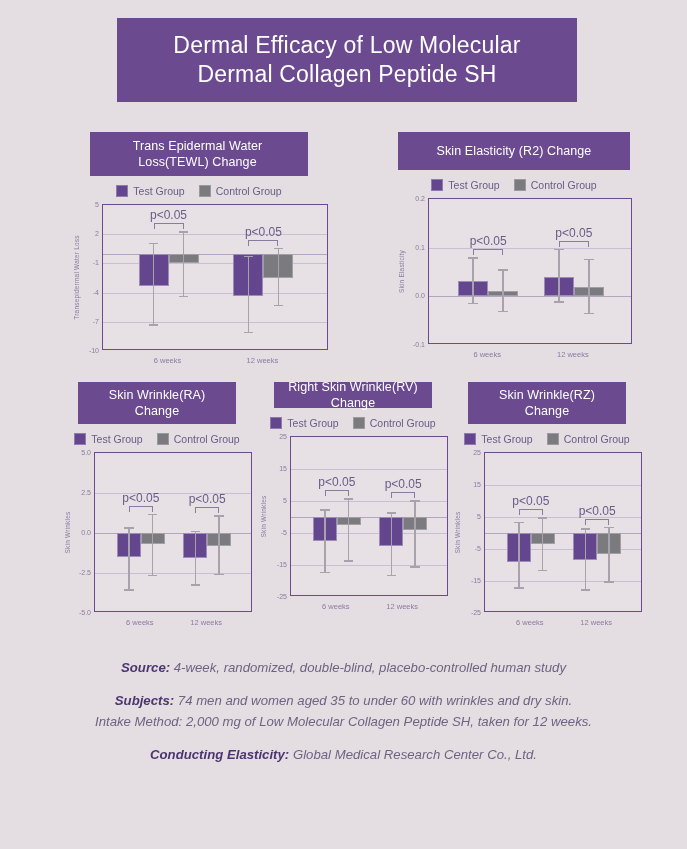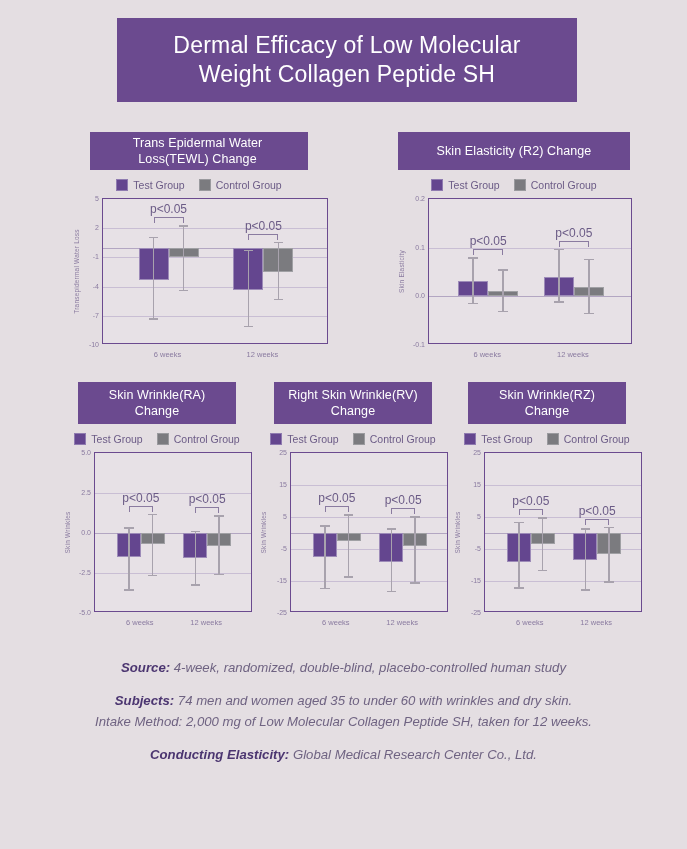--- a/index.html
+++ b/index.html
@@ -95,27 +95,27 @@
   .f-gap-sm{ height:9px; }
 </style>
 </head>
 <body>
 
 <div class="page">
 
   <div class="main-banner">
     <div>
       <span>Dermal Efficacy of Low Molecular</span>
-      <span>Weight Collagen Peptide SH</span>
+      <span>Dermal Collagen Peptide SH</span>
     </div>
   </div>
 
   <div id="charts-root">
       <div class="chart" style="left: 70px; top: 132px; width: 258px;">
-        <div class="chart-title" style="width: 218px; height: 38px; margin: 0px auto; padding-left: 7px;">
+        <div class="chart-title" style="width: 218px; height: 44px; margin: 0px auto; padding-left: 7px;">
           <div><span>Trans Epidermal Water Loss</span><span>(TEWL) Change</span></div>
         </div>
         <div class="legend">
           <div class="legend-item">
             <span class="swatch sw-test"></span>
             <span class="legend-label">Test Group</span>
           </div>
           <div class="legend-item">
             <span class="swatch sw-ctrl"></span>
             <span class="legend-label">Control Group</span>
@@ -296,21 +296,21 @@
               <div class="sig-text">p&lt;0.05</div>
             </div>
           </div>
           <div class="xlabels" style="top: 166px; left: 32px; width: 158px;">
             <div class="xlabel" style="left: 45.82px;">6 weeks</div>
             <div class="xlabel" style="left: 112.18px;">12 weeks</div>
           </div>
         </div>
       </div>
       <div class="chart" style="left: 258px; top: 382px; width: 190px;">
-        <div class="chart-title" style="width: 158px; height: 42px; margin: 0px auto;">
+        <div class="chart-title" style="width: 158px; height: 26px; margin: 0px auto;">
           <div><span>Right Skin Wrinkle</span><span>(RV) Change</span></div>
         </div>
         <div class="legend">
           <div class="legend-item">
             <span class="swatch sw-test"></span>
             <span class="legend-label">Test Group</span>
           </div>
           <div class="legend-item">
             <span class="swatch sw-ctrl"></span>
             <span class="legend-label">Control Group</span>

